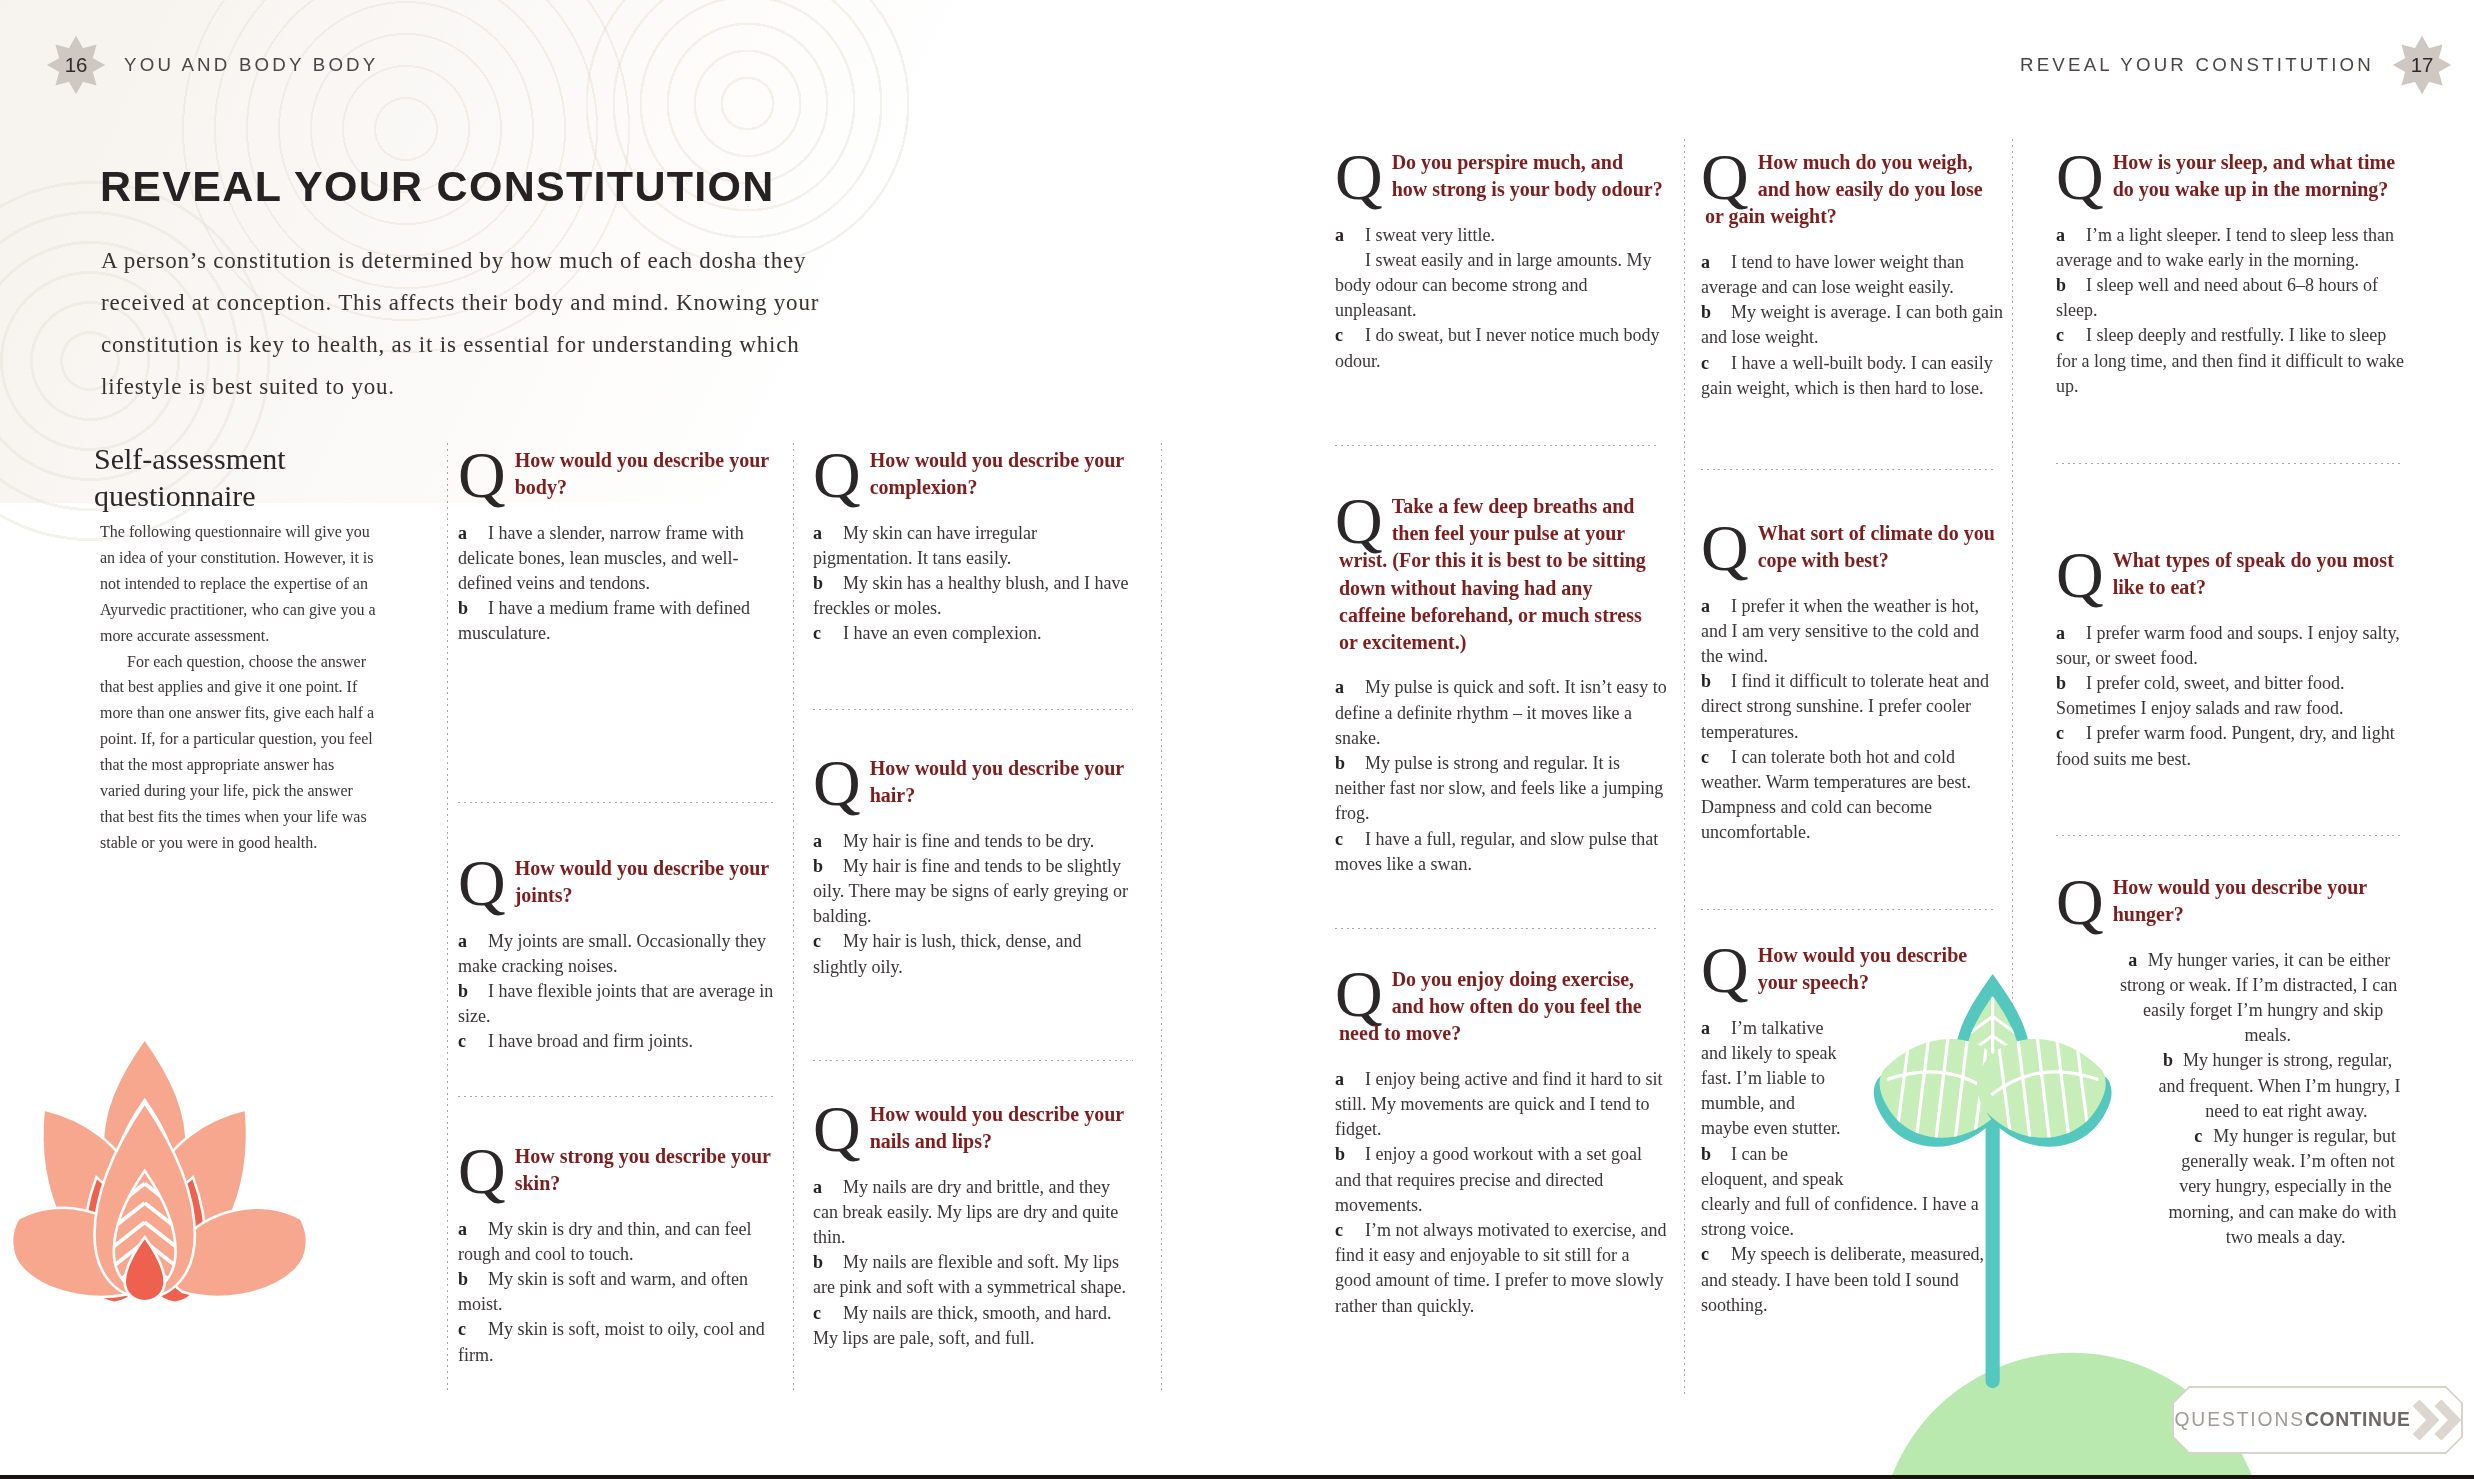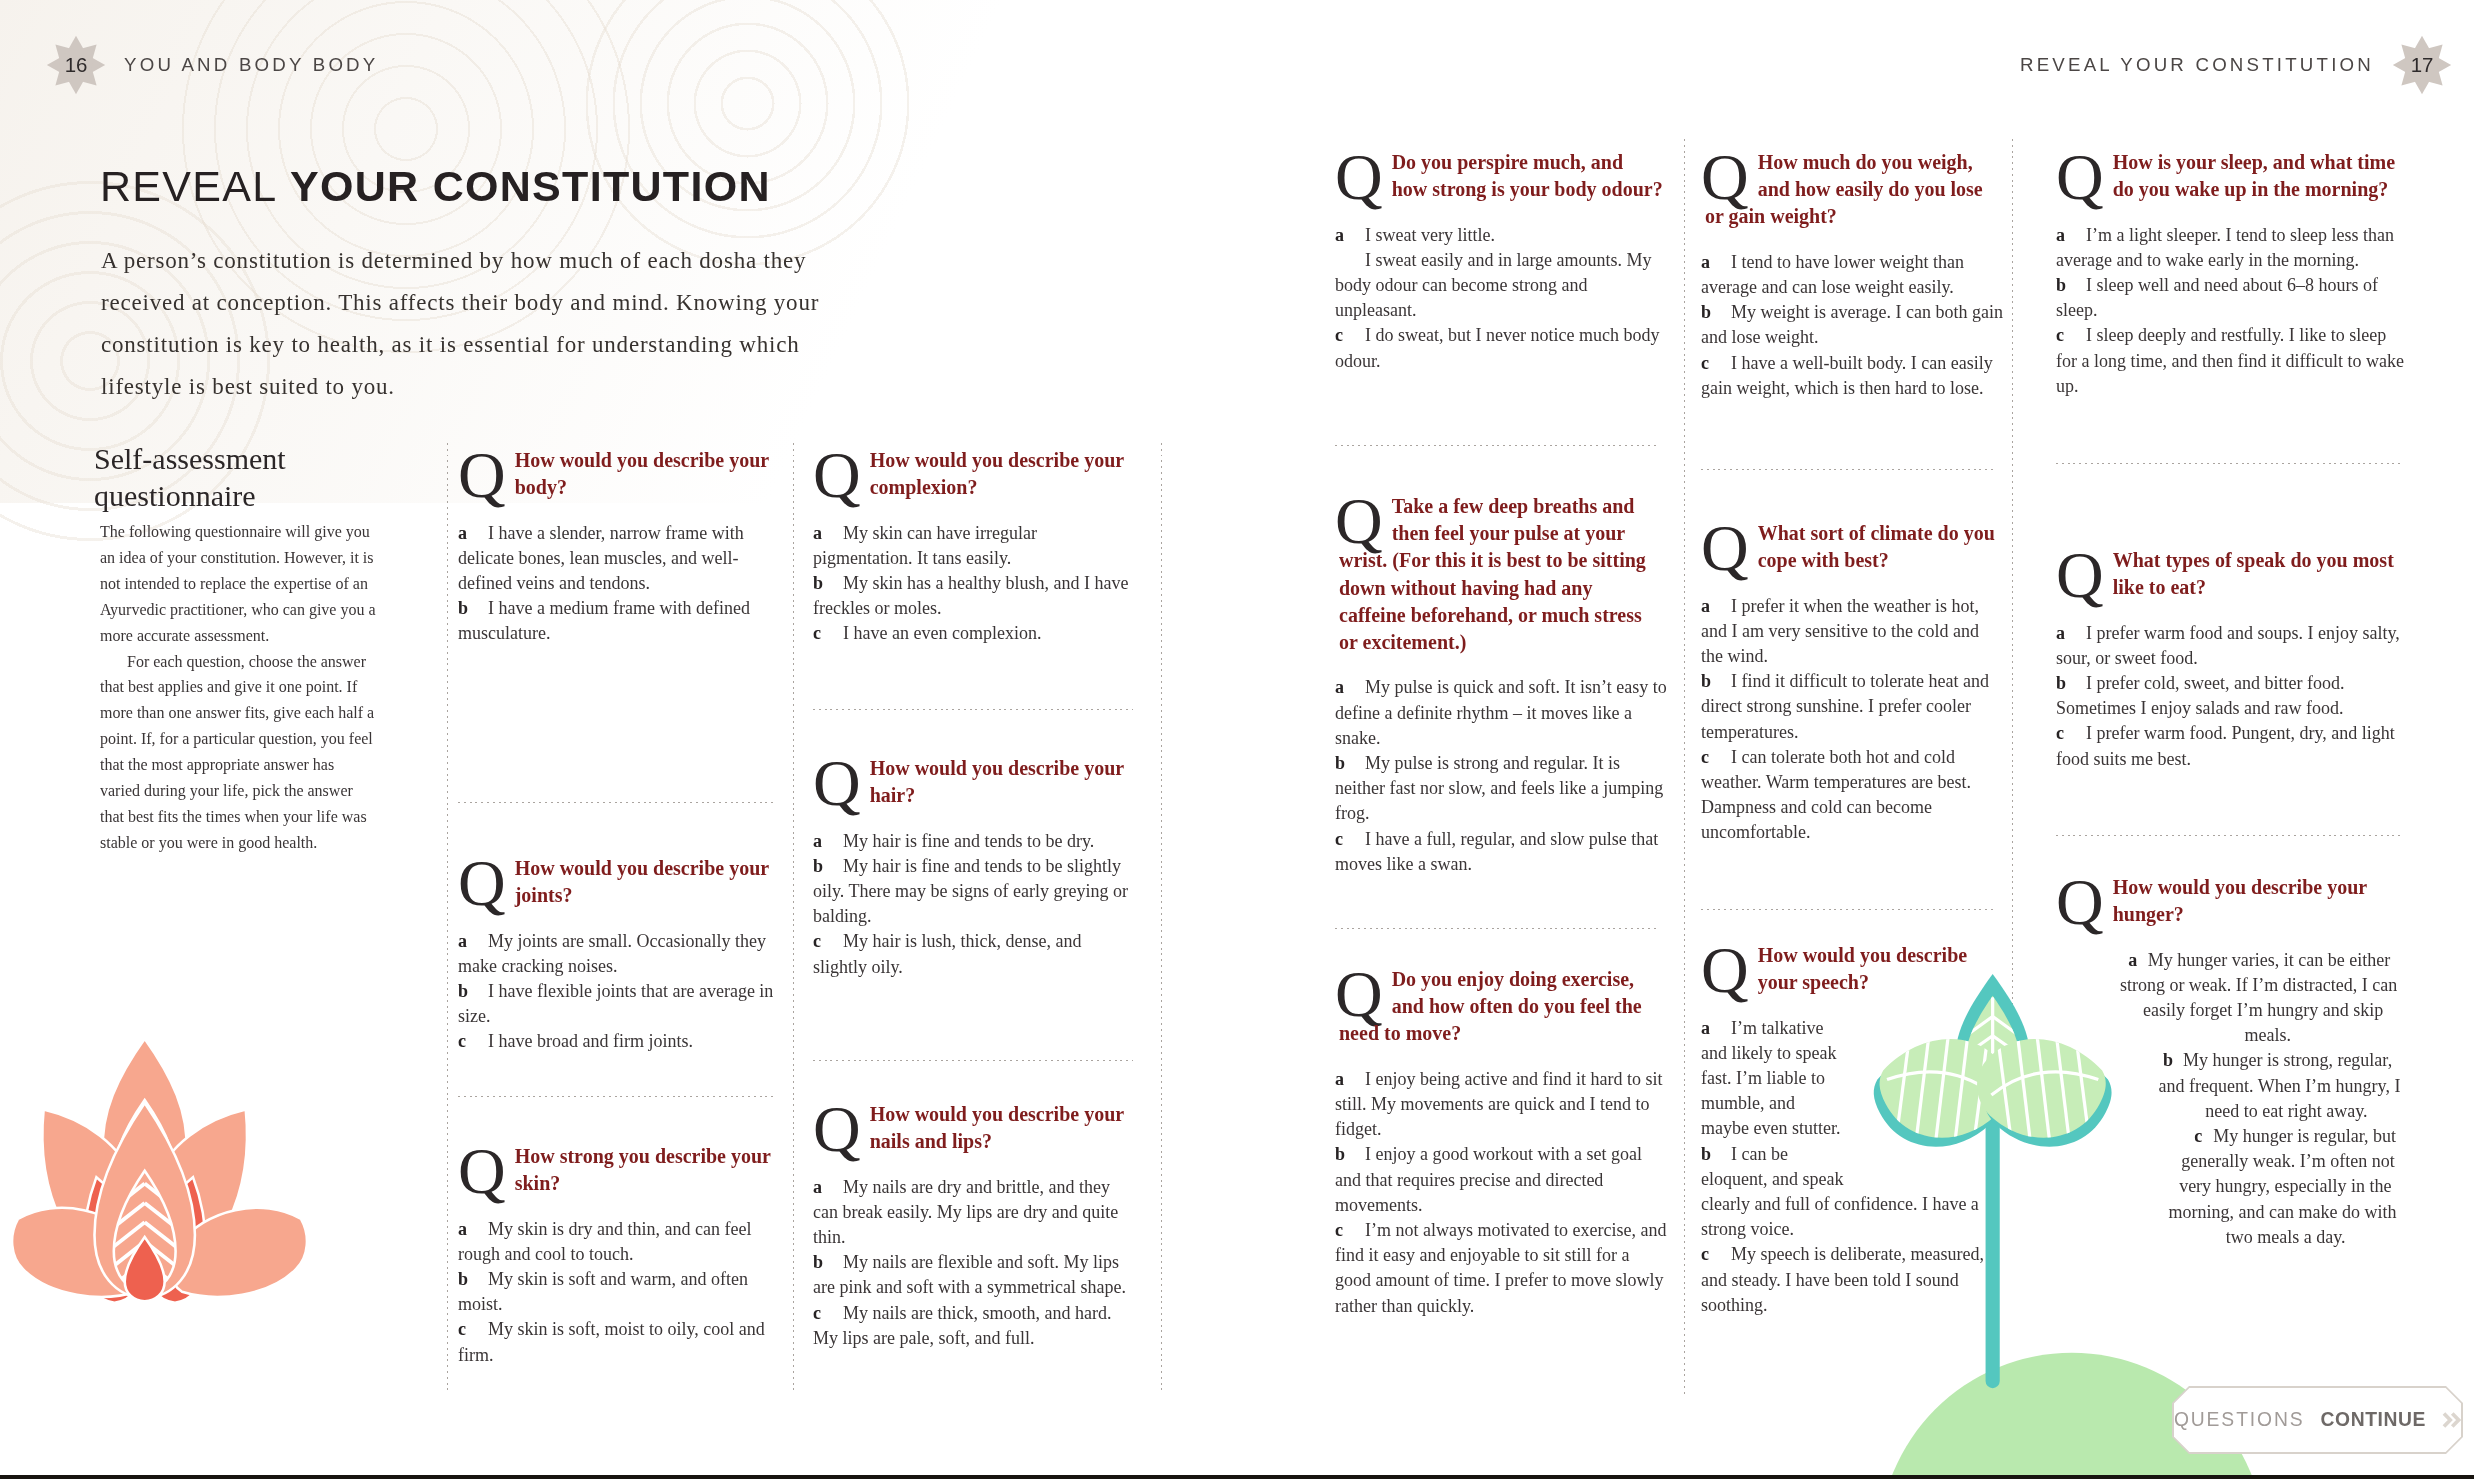--- a/index.html
+++ b/index.html
@@ -21,21 +21,21 @@
   .hdr{position:absolute;top:34px;height:62px;display:flex;align-items:center;gap:17px;z-index:3}
   .hdr-left{left:45px}
   .hdr-right{right:22px;flex-direction:row-reverse}
   .badge{width:62px;height:62px;flex:0 0 auto}
   .kicker{font-family:"Liberation Sans",sans-serif;font-size:18.7px;letter-spacing:3.2px;
           color:#4b4645;font-weight:400}
 
   
   .title{position:absolute;left:100px;top:133px;z-index:3;font-family:"Liberation Sans",sans-serif;
          font-size:43px;letter-spacing:1.3px;color:#262122;white-space:nowrap}
-  .title .light{font-weight:400}
+  .title .light{font-weight:700}
   .title .bold{font-weight:700}
   .intro{position:absolute;left:101px;top:217px;width:760px;z-index:3;
          font-size:23px;line-height:1.83;letter-spacing:0.8px;color:#37322f}
   .sb-head{position:absolute;left:94px;top:441px;width:296px;z-index:3;
            font-size:30px;line-height:1.22;font-weight:400;color:#2b2627;margin:0}
   .sb-body{position:absolute;left:100px;top:519px;width:278px;z-index:3;
            font-size:16px;line-height:1.62;color:#3a3536}
   .sb-body p{margin:0}
   .sb-body p + p{text-indent:27px}
 
@@ -64,21 +64,21 @@
         background-image:repeating-linear-gradient(180deg,#aaa49f 0 1.9px,transparent 1.9px 5.8px)}
 
   
   .lotus{position:absolute;left:5.2px;top:1032px;width:309px;height:271px;z-index:2}
   .plant{position:absolute;left:1856px;top:934px;width:464px;height:545px;z-index:2}
 
   
   .cont{position:absolute;left:2172px;top:1386px;width:291px;height:68px;z-index:4;
         background:#d8d2cb;
         clip-path:polygon(17px 0,calc(100% - 17px) 0,100% 17px,100% calc(100% - 17px),calc(100% - 17px) 100%,17px 100%,0 calc(100% - 17px),0 17px)}
-  .cont-in{position:absolute;inset:1.9px;background:#ffffff;display:flex;align-items:center;justify-content:center;gap:16px;
+  .cont-in{position:absolute;inset:1.9px;background:#ffffff;display:flex;align-items:center;justify-content:center;gap:0;
         clip-path:polygon(15.5px 0,calc(100% - 15.5px) 0,100% 15.5px,100% calc(100% - 15.5px),calc(100% - 15.5px) 100%,15.5px 100%,0 calc(100% - 15.5px),0 15.5px)}
   .c-light{font-family:"Liberation Sans",sans-serif;font-size:19.3px;color:#a19b98;letter-spacing:1.9px;font-weight:400}
   .c-bold{font-family:"Liberation Sans",sans-serif;font-size:19.3px;color:#6e6967;letter-spacing:0.6px;font-weight:700}
 </style>
 </head>
 <body>
 
 <div class="wash"></div>
 <div class="ring r1"></div>
 <div class="ring r2"></div>

